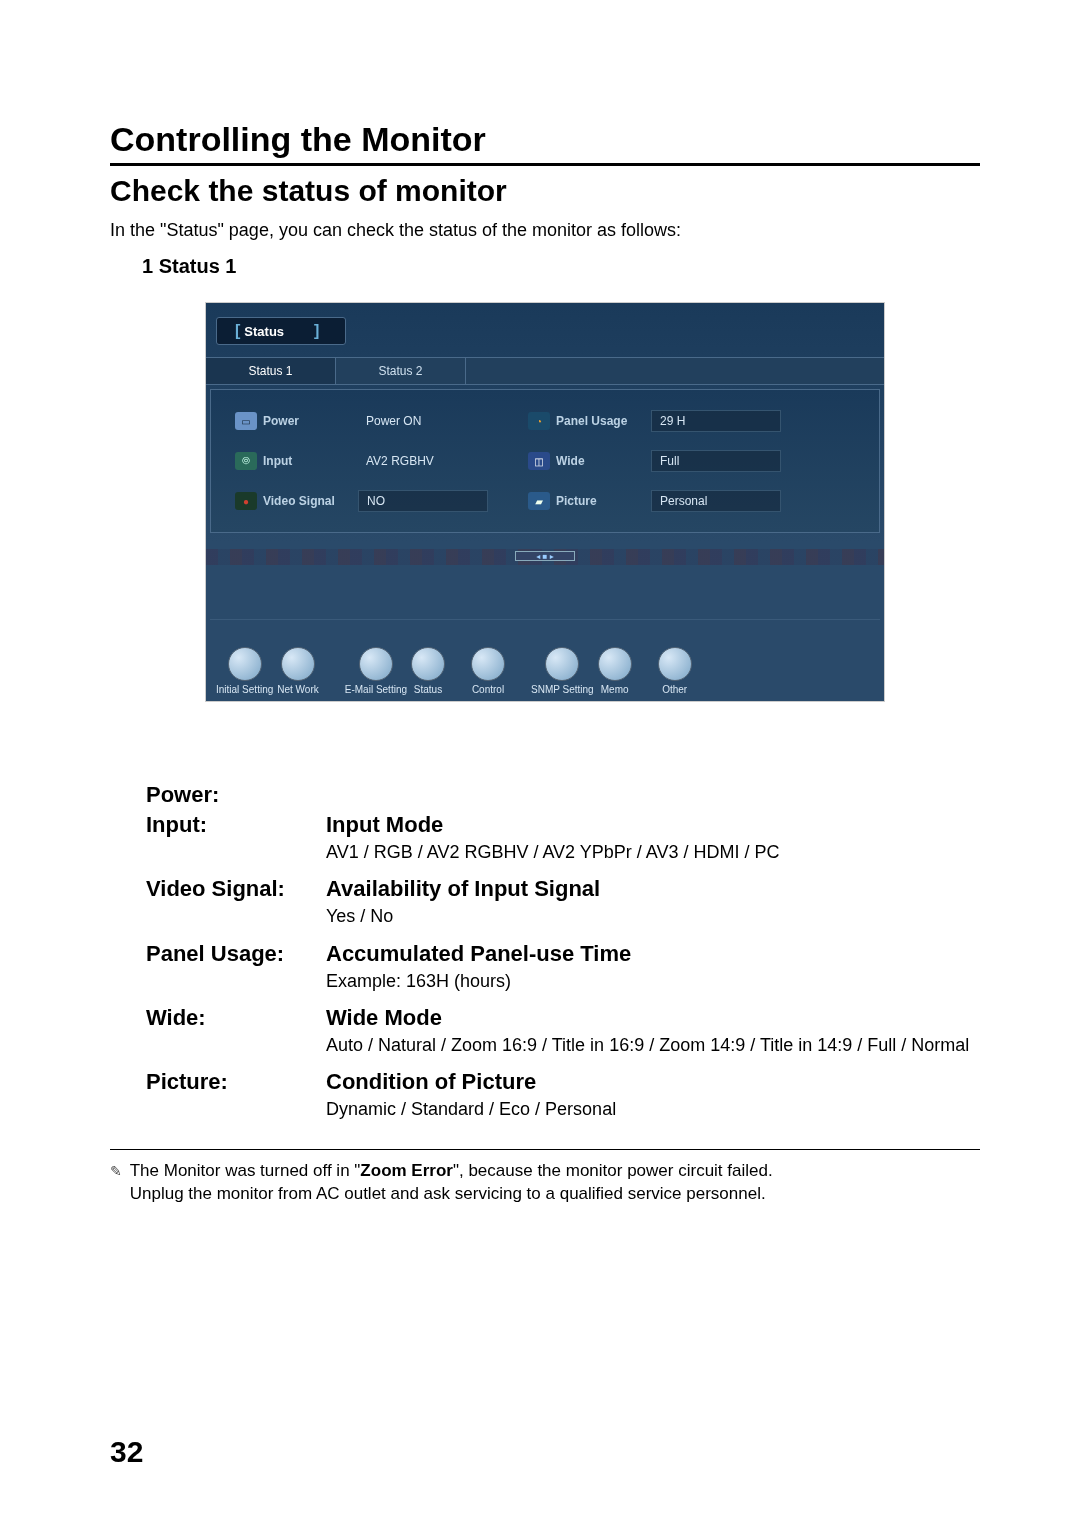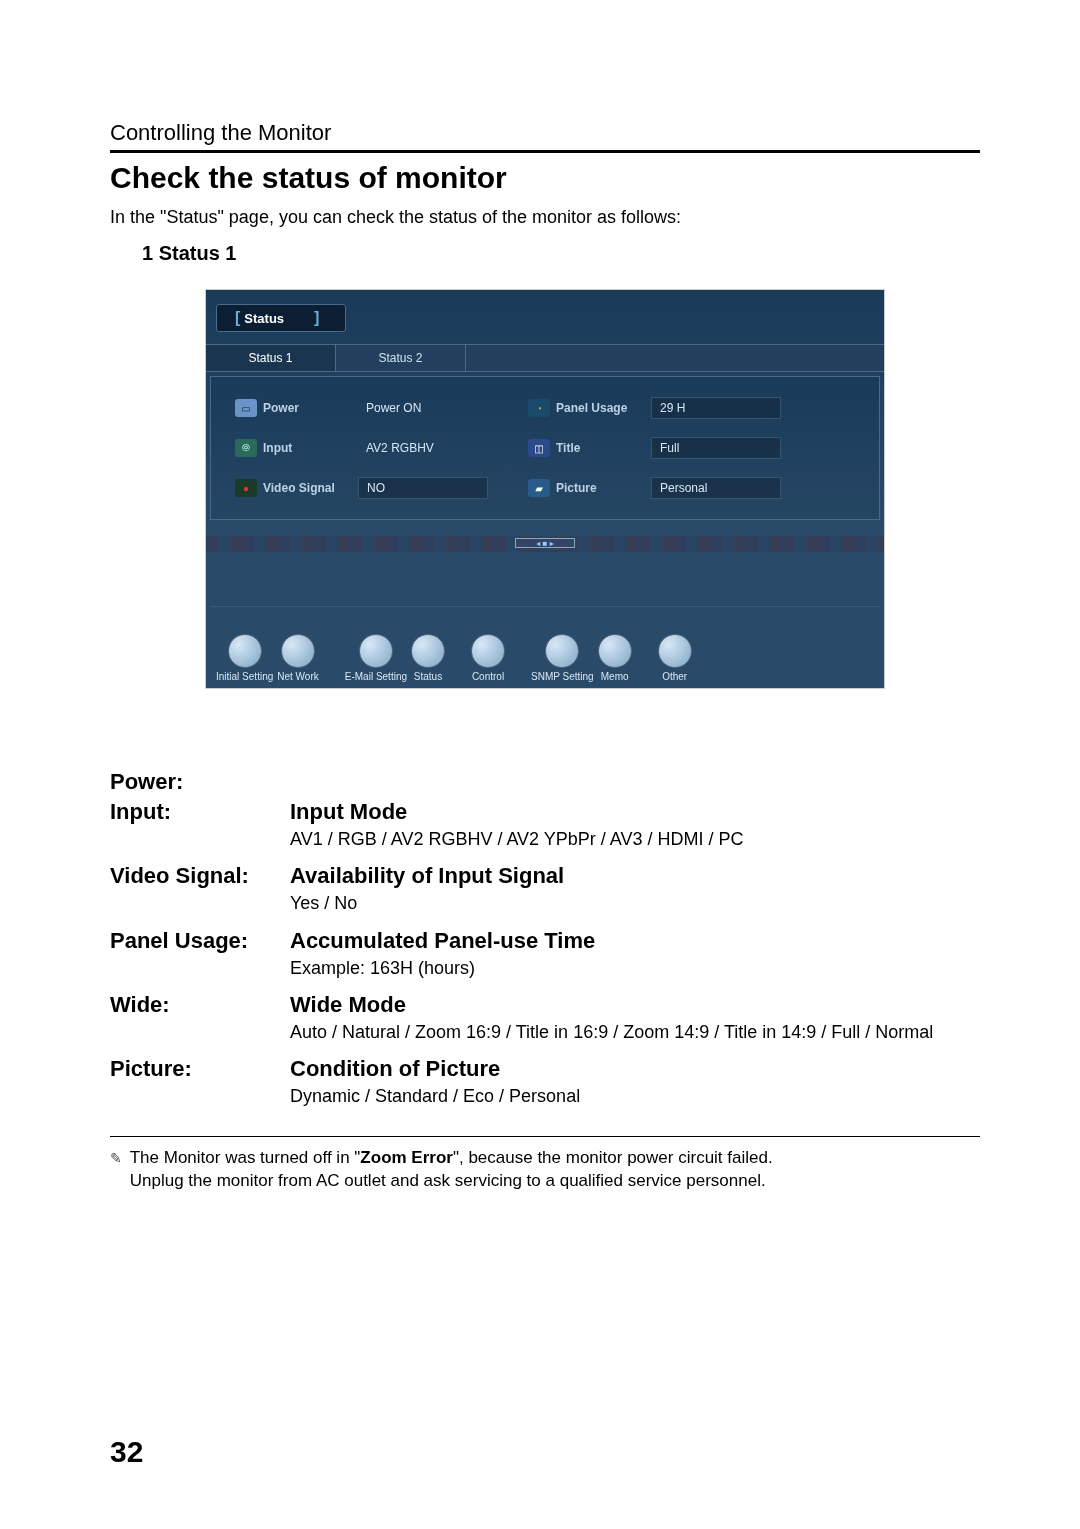--- a/index.html
+++ b/index.html
@@ -8,22 +8,22 @@
     background: #fff;
     width: 1080px;
     height: 1529px;
     position: relative;
     color: #000;
   }
   .page {
     padding: 120px 100px 60px 110px;
   }
   h1 {
-    font-size: 22px;
-    font-weight: normal;
+    font-size: 34px;
+    font-weight: bold;
     border-bottom: 3px solid #000;
     padding-bottom: 4px;
     margin-bottom: 8px;
   }
   h2 {
     font-size: 30px;
     font-weight: bold;
     margin-bottom: 12px;
   }
   .intro {
@@ -188,20 +188,21 @@
   }
   .def-row {
     display: flex;
     margin-bottom: 4px;
   }
   .def-term {
     width: 180px;
     font-size: 22px;
     font-weight: bold;
     flex-shrink: 0;
+    margin-left: 36px;
   }
   .def-body {
     flex: 1;
   }
   .def-heading {
     font-size: 22px;
     font-weight: bold;
   }
   .def-detail {
     font-size: 18px;
@@ -266,21 +267,21 @@
         <div class="cell-label">Panel Usage</div>
         <div class="cell-value box">29 H</div>
       </div>
 
       <div class="status-row">
         <div class="cell-icon" style="background:#2a6a5a;color:#cfe;">⦾</div>
         <div class="cell-label">Input</div>
         <div class="cell-value">AV2 RGBHV</div>
         <div class="spacer"></div>
         <div class="cell-icon" style="background:#2a4a8a;color:#fff;">◫</div>
-        <div class="cell-label">Title</div>
+        <div class="cell-label">Wide</div>
         <div class="cell-value box">Full</div>
       </div>
 
       <div class="status-row" style="margin-bottom:0;">
         <div class="cell-icon" style="background:#1a3a2a;color:#d04030;">●</div>
         <div class="cell-label">Video Signal</div>
         <div class="cell-value box">NO</div>
         <div class="spacer"></div>
         <div class="cell-icon" style="background:#2a5a8a;color:#efe;">▰</div>
         <div class="cell-label">Picture</div>

